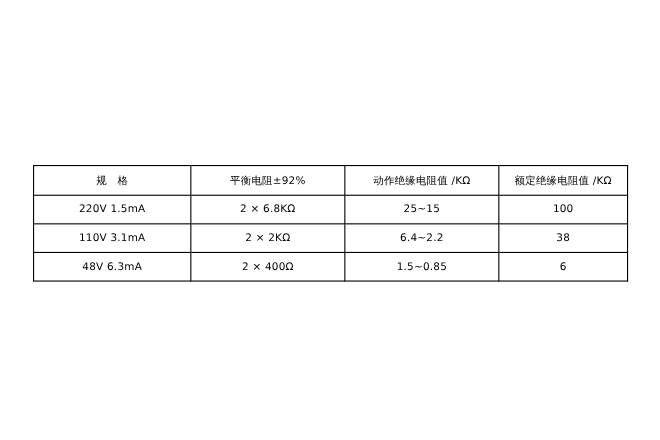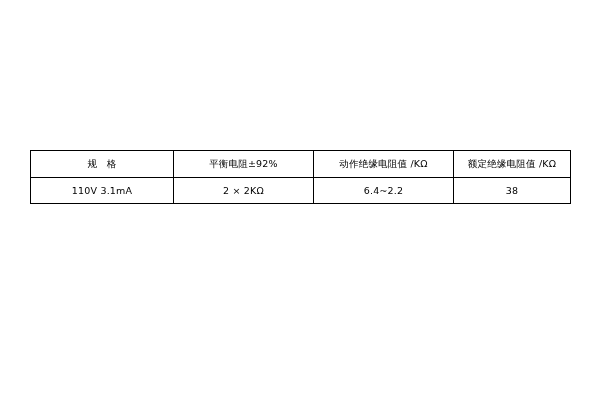--- a/index.html
+++ b/index.html
@@ -62,21 +62,33 @@
         <col class="col4">
       </colgroup>
       <tbody>
         <tr class="head">
           <td>规　格</td>
           <td>平衡电阻±92%</td>
           <td>动作绝缘电阻值 /KΩ</td>
           <td>额定绝缘电阻值 /KΩ</td>
         </tr>
         <tr>
+          <td>220V  1.5mA</td>
+          <td>2 × 6.8KΩ</td>
+          <td>25~15</td>
+          <td>100</td>
+        </tr>
+        <tr>
           <td>110V  3.1mA</td>
           <td>2 × 2KΩ</td>
           <td>6.4~2.2</td>
           <td>38</td>
+        </tr>
+        <tr>
+          <td>48V  6.3mA</td>
+          <td>2 × 400Ω</td>
+          <td>1.5~0.85</td>
+          <td>6</td>
         </tr>
       </tbody>
     </table>
   </div>
 </div>
 
 </body></html>

